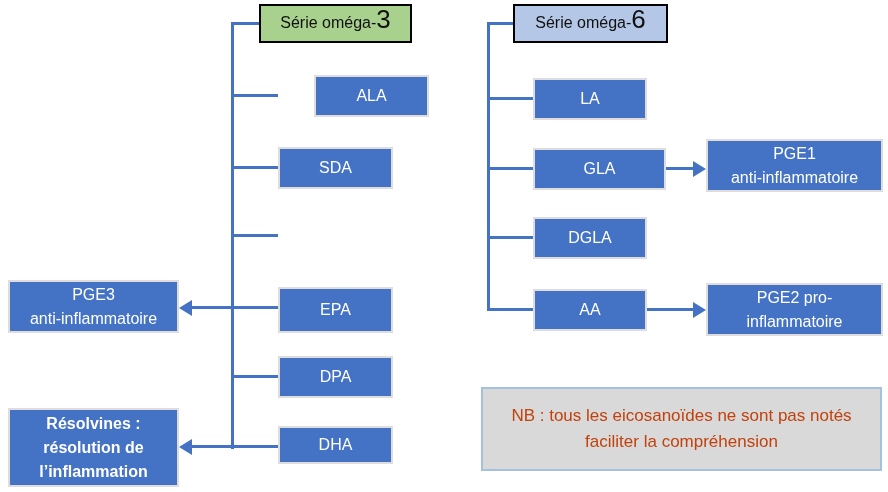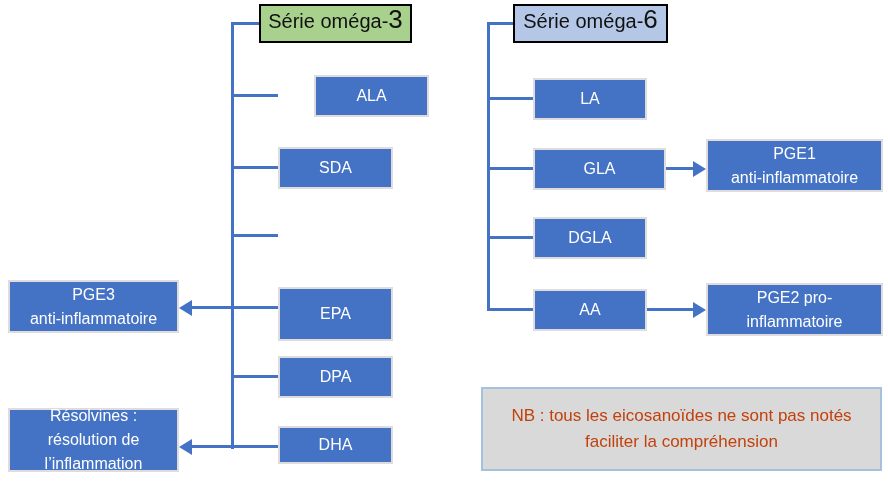--- a/index.html
+++ b/index.html
@@ -19,21 +19,21 @@
     align-items: center;
     justify-content: center;
     text-align: center;
   }
   .hdr {
     border: 2px solid #000000;
     color: #111111;
     flex-direction: row;
     align-items: baseline;
   }
-  .hdr .hdr-prefix { font-size: 20px; }
+  .hdr .hdr-prefix { font-size: 16px; }
   .hdr .hdr-number { font-size: 26px; line-height: 26px; }
   .hdr3 { background: #A9D18E; }
   .hdr6 { background: #B4C7E7; }
   .node {
     background: #4472C4;
     border: 2px solid #dedcdc;
     color: #ffffff;
     font-size: 16px;
   }
   .product .ln { line-height: 24px; }
@@ -99,34 +99,34 @@
     <span class="hdr-prefix">Série oméga-</span>
       <span class="hdr-number">3</span>
   </div>
   <div class="box hdr hdr6" style="left:513px; top:4px; width:155px; height:39px;">
     <span class="hdr-prefix">Série oméga-</span>
       <span class="hdr-number">6</span>
   </div>
 
   <div class="box node" style="left:278px; top:75px;  width:115px; height:42px;margin-left:36px;">ALA</div>
   <div class="box node" style="left:278px; top:147px; width:115px; height:42px;">SDA</div>
-  <div class="box node" style="left:278px; top:287px; width:115px; height:54px;">EPA</div>
+  <div class="box node" style="left:278px; top:287px; width:115px; height:46px;">EPA</div>
   <div class="box node" style="left:278px; top:356px; width:115px; height:42px;">DPA</div>
   <div class="box node" style="left:278px; top:426px; width:115px; height:38px;">DHA</div>
 
   <div class="box node" style="left:533px; top:78px;  width:114px; height:42px;">LA</div>
   <div class="box node" style="left:533px; top:148px; width:133px; height:42px;">GLA</div>
   <div class="box node" style="left:533px; top:217px; width:114px; height:42px;">DGLA</div>
   <div class="box node" style="left:533px; top:289px; width:114px; height:42px;">AA</div>
 
   <div class="box node product" style="left:8px; top:280px; width:171px; height:53px;">
     <div class="ln">PGE3</div>
     <div class="ln">anti-inflammatoire</div>
   </div>
-  <div class="box node product" style="left:8px; top:408px; width:171px; height:64px;">
+  <div class="box node product" style="left:8px; top:408px; width:171px; height:79px;font-weight:bold;">
     <div class="ln">Résolvines :</div>
     <div class="ln">résolution de</div>
     <div class="ln">l’inflammation</div>
   </div>
 
   <div class="box node product" style="left:706px; top:139px; width:177px; height:53px;">
     <div class="ln">PGE1</div>
     <div class="ln">anti-inflammatoire</div>
   </div>
   <div class="box node product" style="left:706px; top:283px; width:177px; height:53px;">

